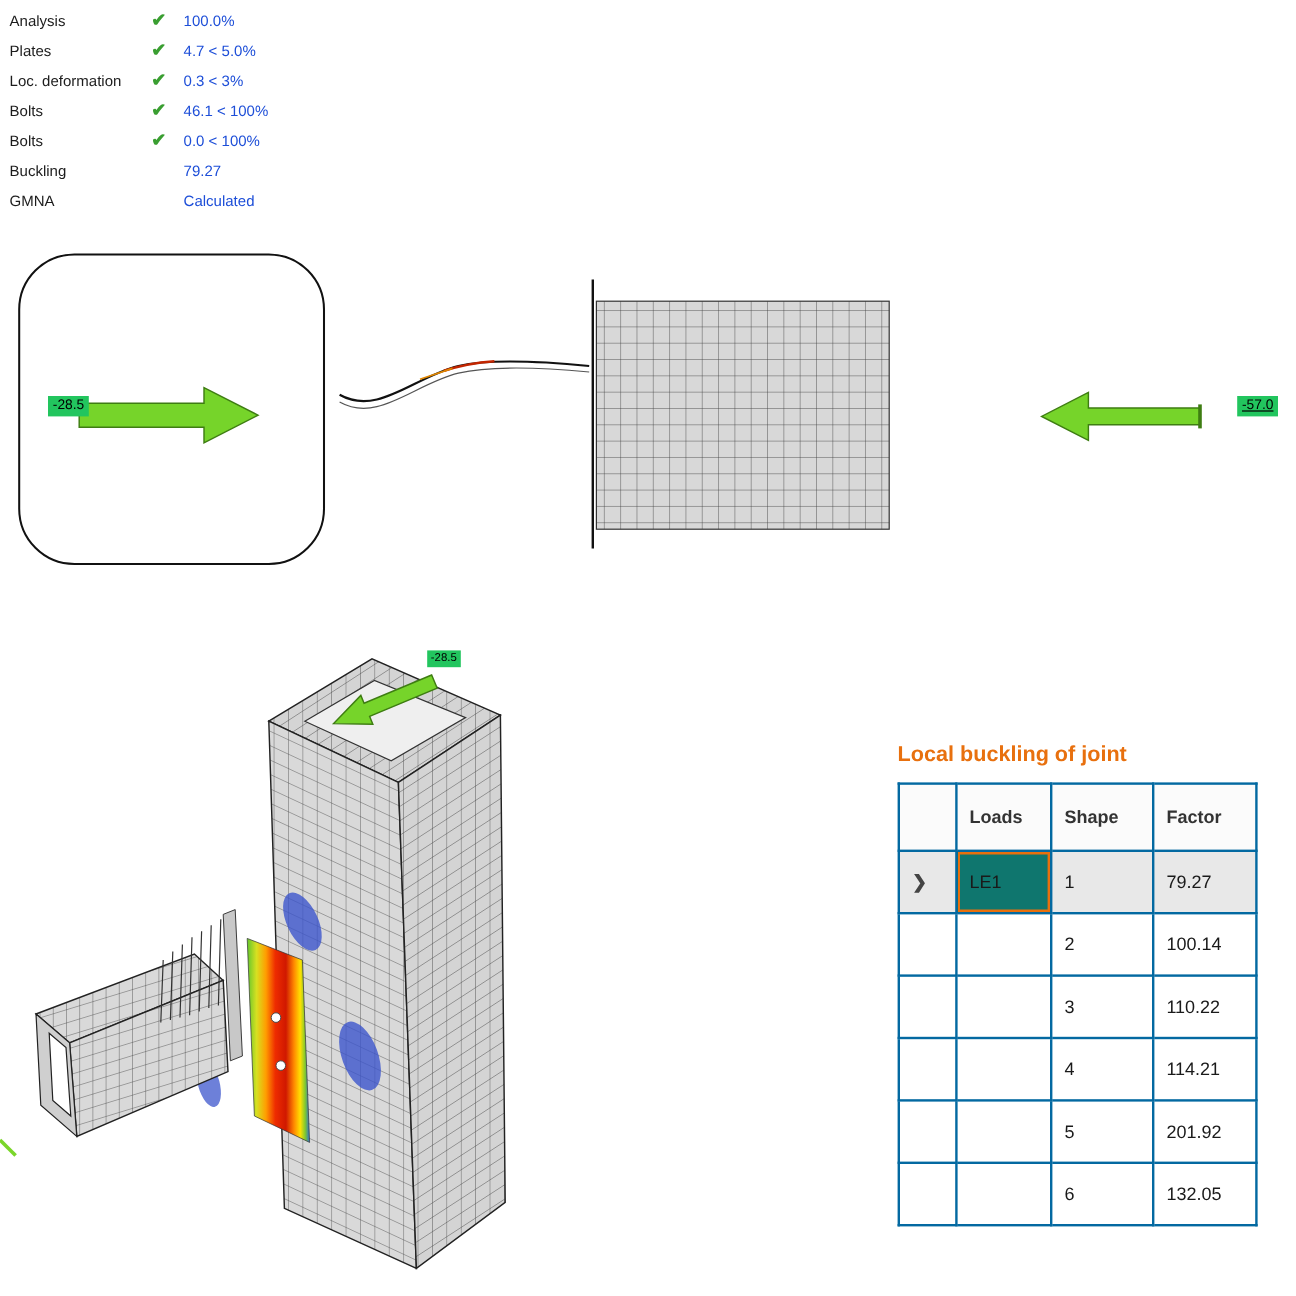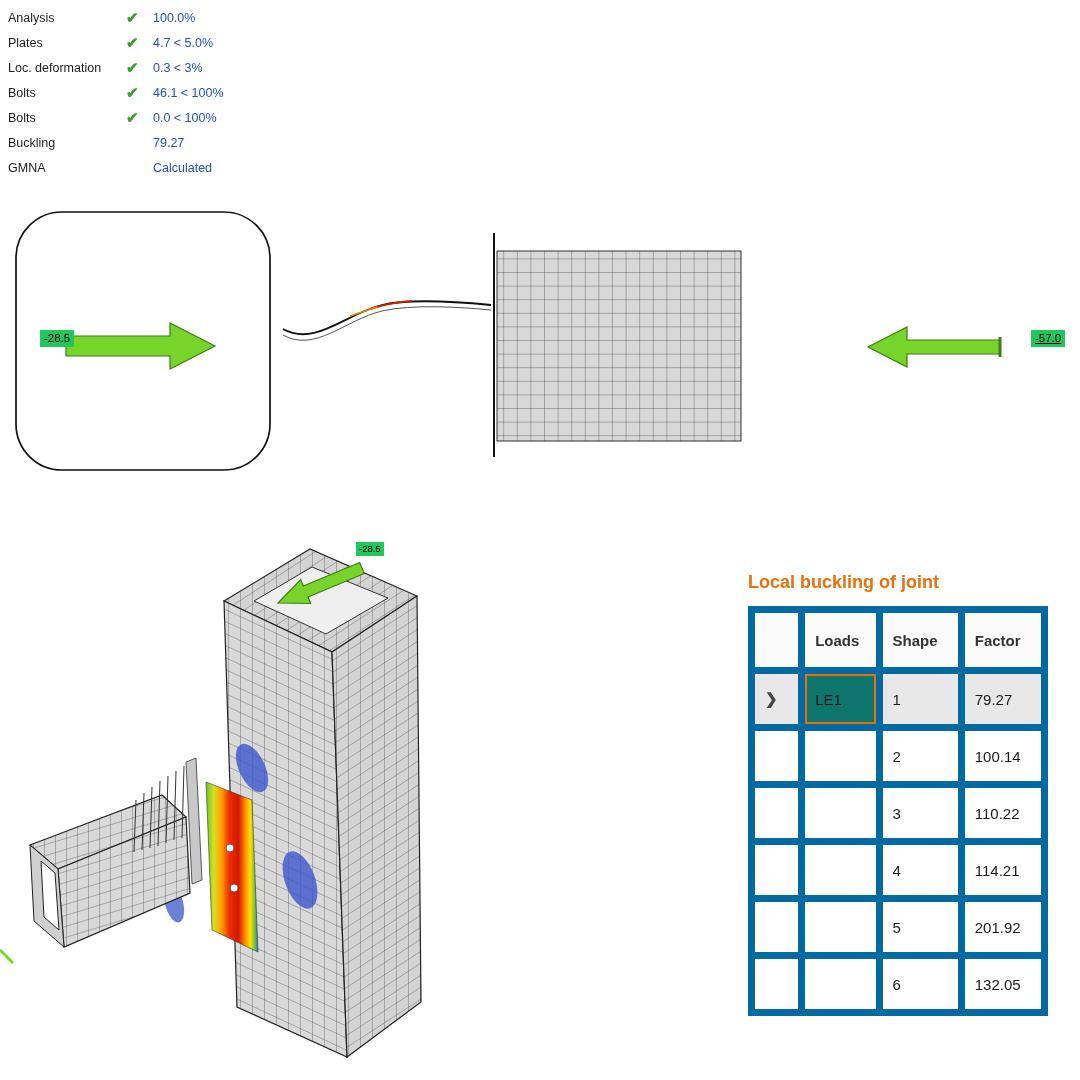--- a/index.html
+++ b/index.html
@@ -13,24 +13,24 @@
   .slabel{width:118px;font-size:12.5px;color:#1c1c1c;}
   .scheck{width:27px;font-size:15px;font-weight:bold;color:#3a9e31;line-height:1;}
   .sval{font-size:12.5px;color:#1d4ed8;}
 
   
   .loadtag{position:absolute;background:#22c55e;color:#000;font-size:11.5px;
            padding:1px 4px;line-height:15px;}
   .loadtag.small{font-size:9.5px;line-height:12px;padding:1px 3px;}
 
   
-  .panel{left:700px;top:572px;width:300px;padding-left:48px;}
+  .panel{left:700px;top:618px;width:300px;padding-left:48px;}
   .panel-title{font-size:18px;font-weight:bold;color:#e8700e;margin-bottom:13px;}
   table.grid{border-collapse:collapse;background:#fff;border:1px solid #b9b9b9;}
-  table.grid th,table.grid td{border:7px solid #0369a1;font-size:15px;text-align:left;
+  table.grid th,table.grid td{border:2px solid #0369a1;font-size:15px;text-align:left;
        padding:0 10px;white-space:nowrap;}
   table.grid th{height:54px;font-weight:bold;color:#333;background:#fbfbfb;}
   table.grid td{height:50px;color:#1a1a1a;}
   td.selcol,th.selcol{width:26px;padding:0 10px;text-align:center;}
   tr.selected td{background:#e8e8e8;}
   tr.selected td.le1{background:#0f766e;box-shadow:inset 0 0 0 2px #e8700e;}
   .selarrow{font-size:15px;color:#444;font-weight:bold;}
 
   svg{display:block;}
 </style>

